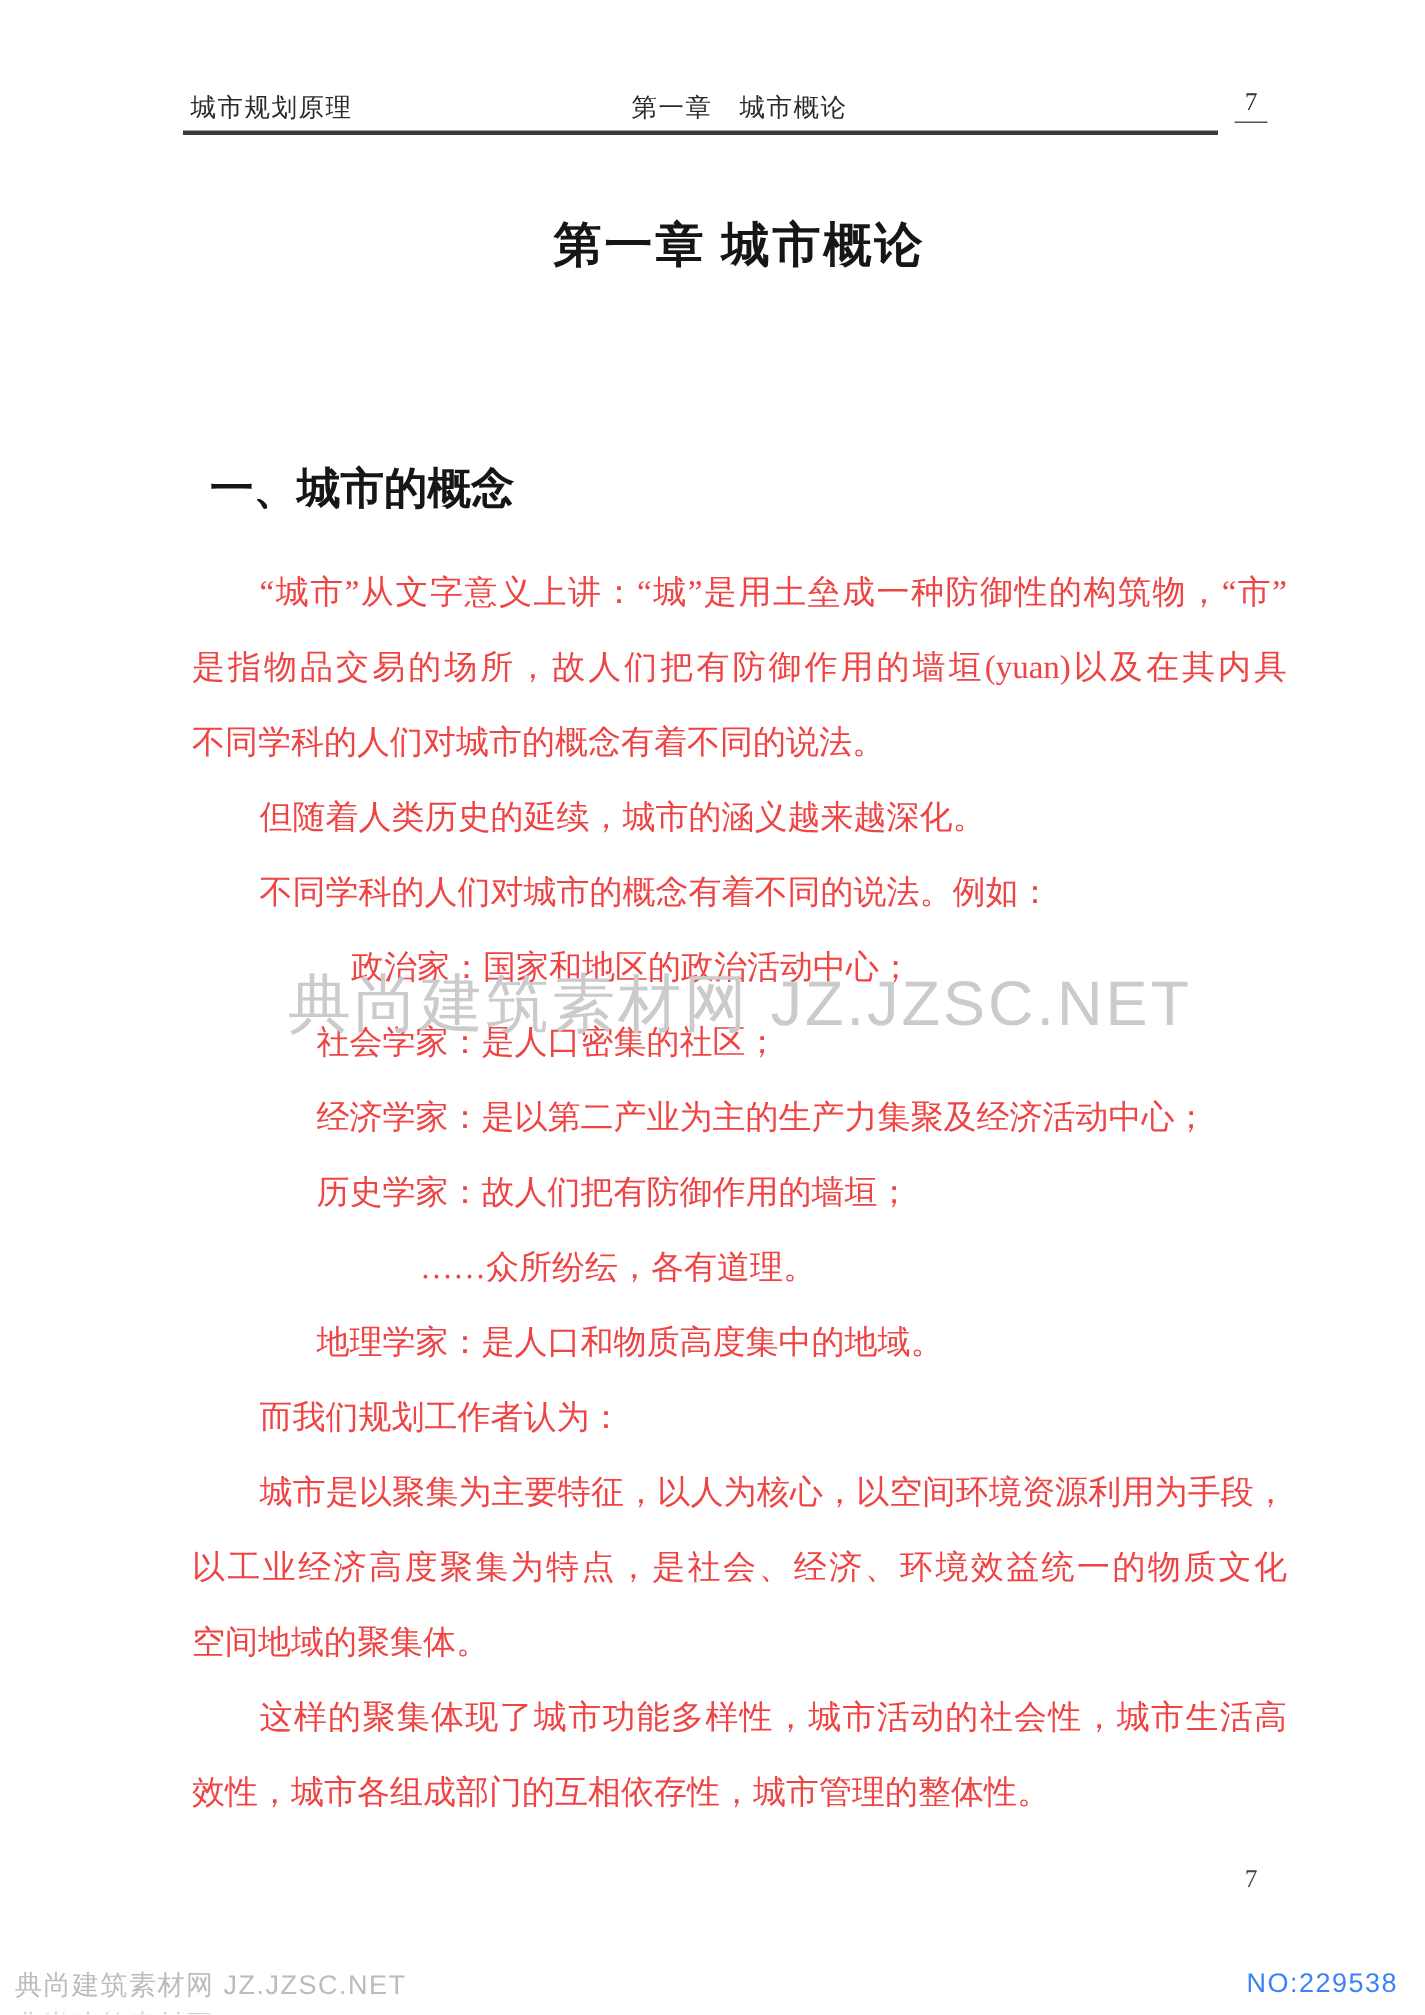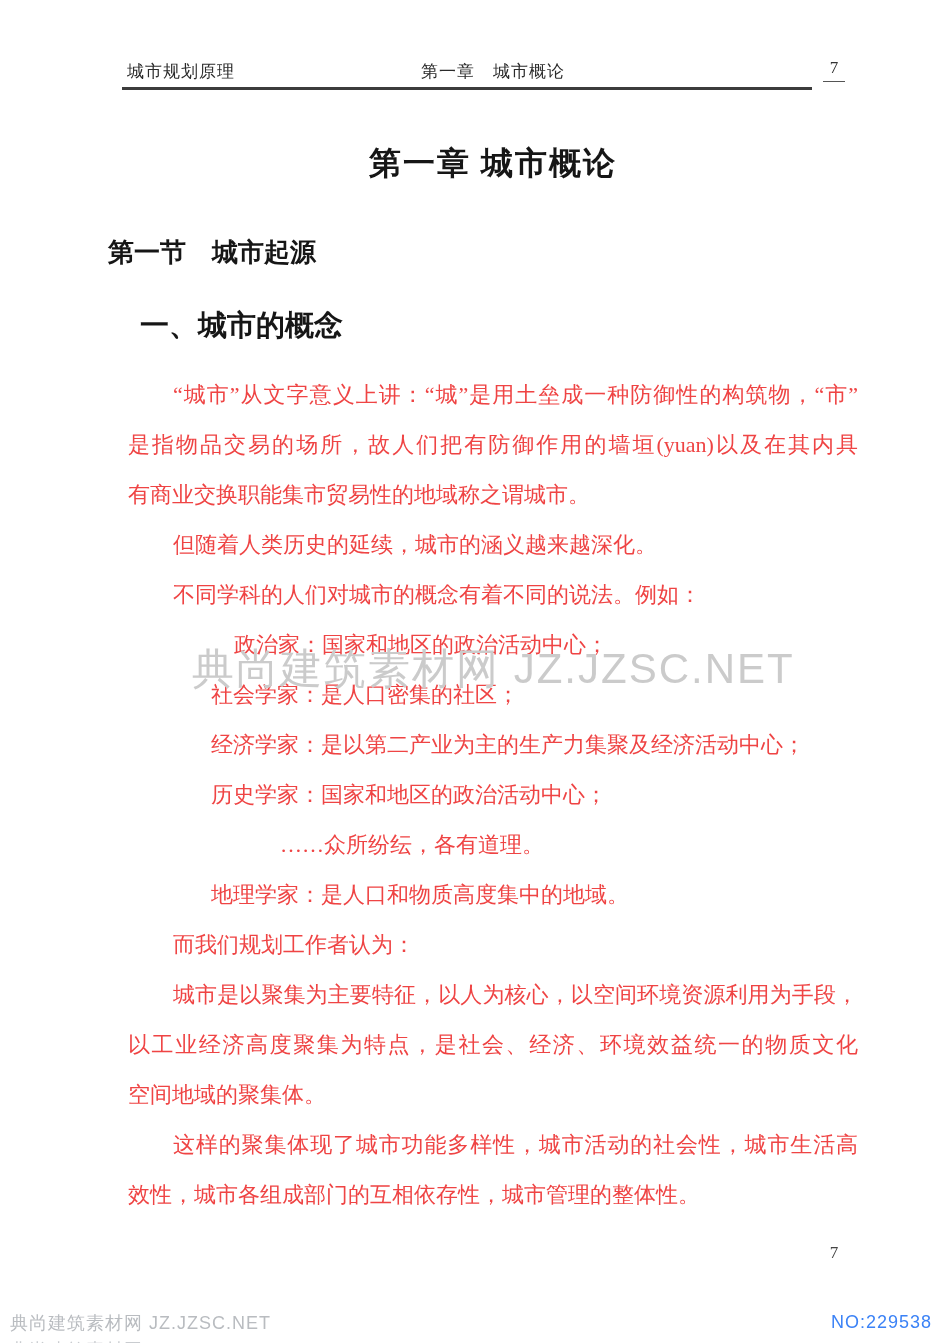--- a/index.html
+++ b/index.html
@@ -58,33 +58,32 @@
 <body>
 
 <div class="page">
 
   <div class="hdr-left">城市规划原理</div>
   <div class="hdr-center">第一章　城市概论</div>
   <div class="hdr-page">7</div>
   <div class="hdr-rule"></div>
 
   <div class="chapter-title">第一章 城市概论</div>
-  <div class="section-title">第一节　城市起源</div>
   <div class="subsection-title">一、城市的概念</div>
 
   <div class="body-text">
     <div class="line ind2 just">“城市”从文字意义上讲：“城”是用土垒成一种防御性的构筑物，“市”</div>
     <div class="line ind0 just">是指物品交易的场所，故人们把有防御作用的墙垣(yuan)以及在其内具</div>
-    <div class="line ind0">有商业交换职能集市贸易性的地域称之谓城市。</div>
+    <div class="line ind0">不同学科的人们对城市的概念有着不同的说法。</div>
     <div class="line ind2">但随着人类历史的延续，城市的涵义越来越深化。</div>
     <div class="line ind2">不同学科的人们对城市的概念有着不同的说法。例如：</div>
     <div class="line pol">政治家：国家和地区的政治活动中心；</div>
     <div class="line sch">社会学家：是人口密集的社区；</div>
     <div class="line sch">经济学家：是以第二产业为主的生产力集聚及经济活动中心；</div>
-    <div class="line sch">历史学家：国家和地区的政治活动中心；</div>
+    <div class="line sch">历史学家：故人们把有防御作用的墙垣；</div>
     <div class="line ell">……众所纷纭，各有道理。</div>
     <div class="line sch">地理学家：是人口和物质高度集中的地域。</div>
     <div class="line ind2">而我们规划工作者认为：</div>
     <div class="line ind2 just">城市是以聚集为主要特征，以人为核心，以空间环境资源利用为手段，</div>
     <div class="line ind0 just">以工业经济高度聚集为特点，是社会、经济、环境效益统一的物质文化</div>
     <div class="line ind0">空间地域的聚集体。</div>
     <div class="line ind2 just">这样的聚集体现了城市功能多样性，城市活动的社会性，城市生活高</div>
     <div class="line ind0">效性，城市各组成部门的互相依存性，城市管理的整体性。</div>
   </div>
 

